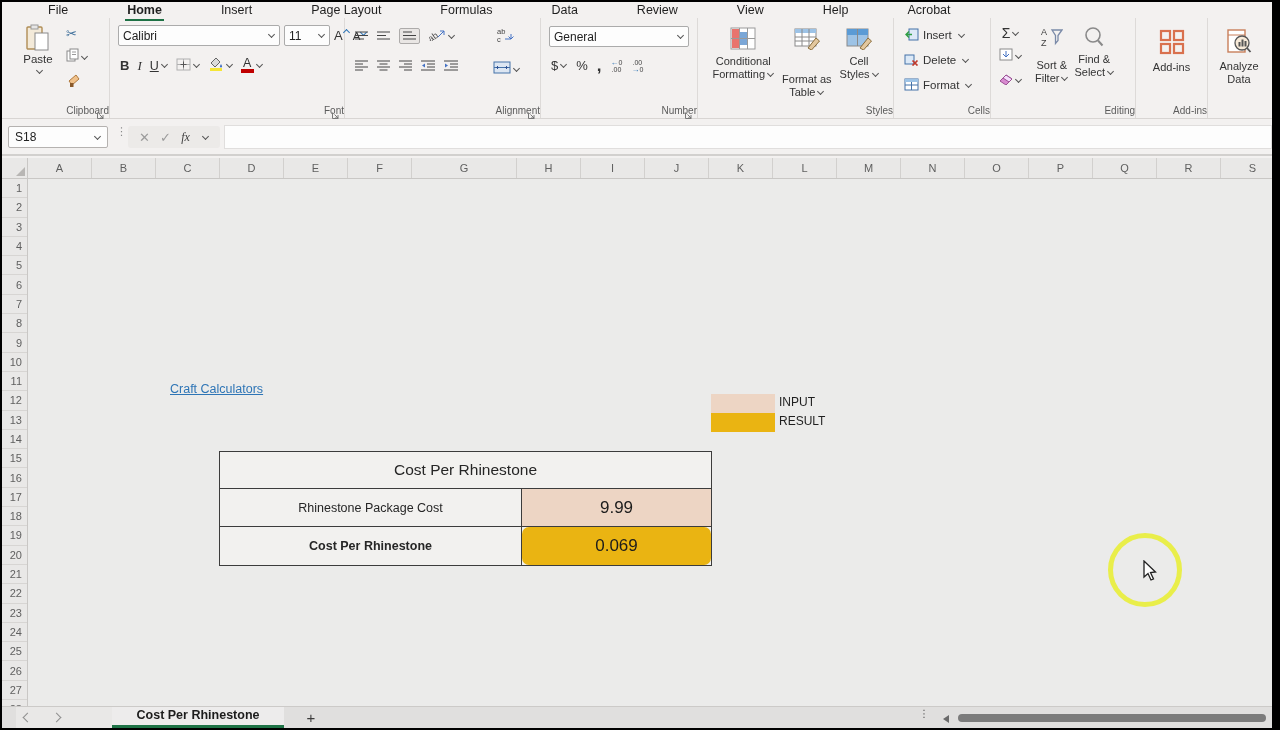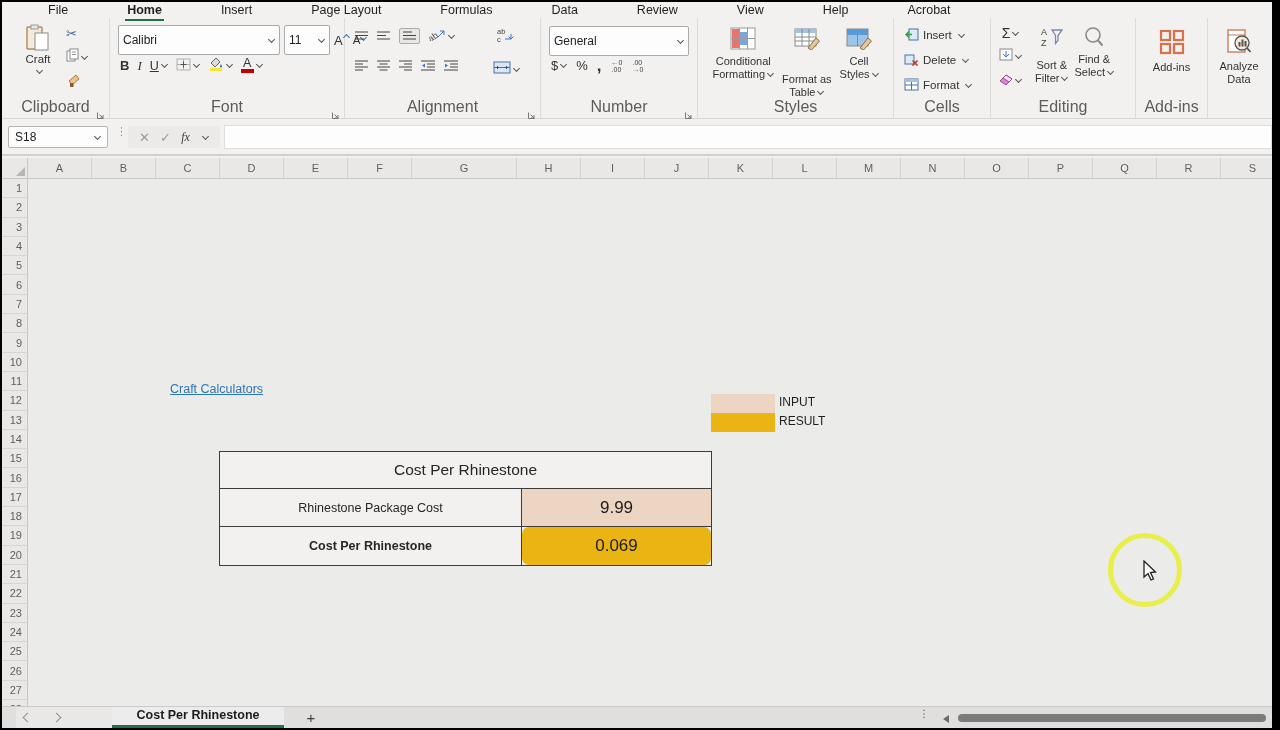--- a/index.html
+++ b/index.html
@@ -8,24 +8,24 @@
   #app { position:absolute; left:2px; top:2px; width:1270px; height:726px; background:#f3f1f0; overflow:hidden; }
 
   
   #menubar { position:absolute; left:0; top:0; width:100%; height:16px; display:flex; align-items:flex-start; padding-left:16px; gap:27px; background:#f3f1f0; }
   .menu-item { font-size:12.5px; color:#1f1f1f; padding:1px 2px 2px; white-space:nowrap; cursor:default;margin-left:28px; }
   .menu-item.active { font-weight:bold; border-bottom:2.5px solid #1e7145; }
 
   
   #ribbon { position:absolute; left:0; top:16px; width:100%; height:101px; border-bottom:1px solid #d8d5d3; display:flex; }
   .rgroup { position:relative; height:100%; border-right:1px solid #ddDad8; flex:none; }
-  .rgroup-label { position:absolute; bottom:2px; left:0; width:100%; text-align:center; font-size:16px; color:#5c5c5c; }
+  .rgroup-label { position:absolute; bottom:2px; left:0; width:100%; text-align:right; font-size:10px; color:#5c5c5c; }
   .launcher { position:absolute; bottom:3px; right:4px; width:9px; height:9px; }
   .chv { display:inline-block; width:5px; height:5px; border-right:1.3px solid #555; border-bottom:1.3px solid #555; transform:rotate(45deg); margin:0 1px 2px 3px; }
-  .combo { background:#fdfdfd; border:1px solid #ababab; border-radius:2px; height:30px; display:flex; align-items:center; padding:0 4px; font-size:12px; color:#222; justify-content:space-between; }
+  .combo { background:#fdfdfd; border:1px solid #ababab; border-radius:2px; height:21px; display:flex; align-items:center; padding:0 4px; font-size:12px; color:#222; justify-content:space-between; }
   .ricon-btn { display:inline-flex; align-items:center; justify-content:center; cursor:default; }
   .txt-b { font-weight:bold; font-size:13px; color:#333; }
   .txt-i { font-style:italic; font-family:"Liberation Serif",serif; font-size:13px; color:#333; }
   .txt-u { font-size:12.5px; color:#333; text-decoration:underline; }
   .bigbtn { display:flex; flex-direction:column; align-items:center; font-size:11px; color:#333; line-height:13px; text-align:center; padding-top:4px; }
   .minirow { display:flex; align-items:center; gap:4px; font-size:11.5px; color:#333; height:18px; }
 
   
   #grp-clipboard { width:108px; }
   #paste-btn { position:absolute; left:14px; top:6px; width:44px; text-align:center; font-size:11.5px; color:#333; }
@@ -134,21 +134,21 @@
 
   <div id="ribbon">
 
     <div class="rgroup" id="grp-clipboard">
       <div id="paste-btn">
         <span><svg width="26" height="27">
               <rect x="2" y="3" width="15" height="22" rx="1" fill="#f3ead9" stroke="#b08d55" stroke-width="1.4"></rect>
               <rect x="6" y="1" width="7" height="4" fill="#e6e6e6" stroke="#9a9a9a"></rect>
               <rect x="10" y="9" width="13" height="17" fill="#fff" stroke="#8a8a8a"></rect>
             </svg></span>
-        <div>Craft</div>
+        <div>Paste</div>
         <span class="chv"></span>
       </div>
       <div id="clip-col2">
         <span class="ricon-btn">
             <span style="color:#41719c;font-size:13px;">✂</span>
           </span>
         <span class="ricon-btn">
             <span><svg width="13" height="14">
                 <rect x="1" y="3" width="8" height="10" fill="#fff" stroke="#8a8a8a"></rect>
                 <rect x="4" y="1" width="8" height="10" fill="#fff" stroke="#8a8a8a"></rect>

